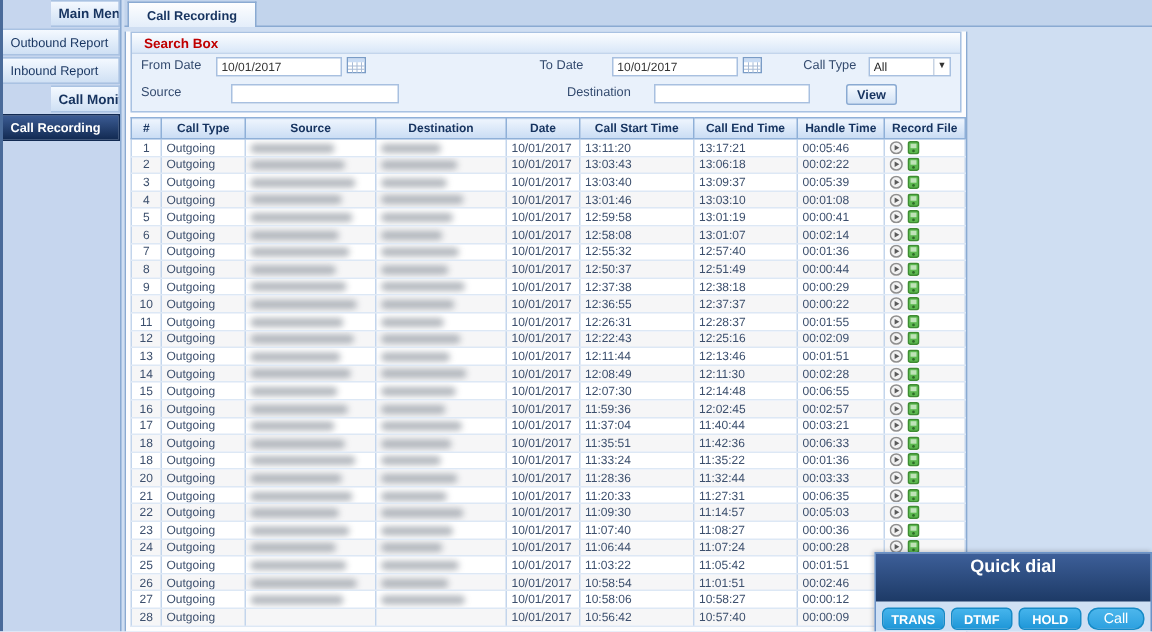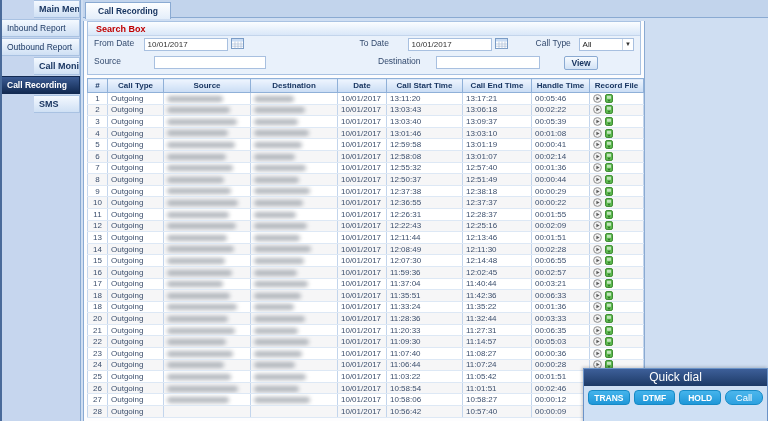--- a/index.html
+++ b/index.html
@@ -59,46 +59,45 @@
   .recicons { display:flex; gap:3px; align-items:center; }
   .icbtn { display:inline-flex; cursor:pointer; }
 
   
   .c0{width:20px;} .c1{width:56px;} .c2{width:87px;} .c3{width:87px;} .c4{width:49px;}
   .c5{width:76px;} .c6{width:69px;} .c7{width:58px;} .c8{width:54px;}
 
   
   .quickdial { position:absolute; left:583px; top:368px; width:185px; height:60px;
                border:1px solid #6b93c8; background:#cfe0f4; box-shadow:-1px -1px 3px rgba(0,0,0,.2); }
-  .qd-hdr { height:17px; line-height:17px; text-align:center; font-size:12px; font-weight:normal; color:#fff;
+  .qd-hdr { height:32px; line-height:17px; text-align:center; font-size:12px; font-weight:bold; color:#fff;
             background:linear-gradient(#3d5f99,#1d3a66); }
   .qd-body { display:flex; padding:4px; gap:4px; }
   .qd-left { flex:1; display:flex; flex-direction:column; gap:4px; }
   .qd-input { height:15px; border:1px solid #a8c0e0; font-size:8.5px; padding:0 4px; color:#333;
               font-family:"Liberation Sans", sans-serif; }
   .qd-input::placeholder { color:#9aa4b0; }
   .qd-btnrow { display:flex; gap:4px; }
   .qd-btn { flex:1; height:15px; font-size:8.5px; font-weight:bold; color:#fff;
             background:linear-gradient(#45b4ec,#1f97d8); border:1px solid #168ac6; border-radius:4px; cursor:pointer;
             font-family:"Liberation Sans", sans-serif; }
   .qd-call { width:38px; border-radius:7px; background:linear-gradient(#4cb6ec,#2da1e0); border:1px solid #168ac6;
              color:#fff; font-size:9.5px; cursor:pointer; font-family:"Liberation Sans", sans-serif; }
 </style>
 </head>
 <body>
 
 <div class="screen">
 
   <div class="sidebar">
     <div class="side-item hdr">Main Menu</div>
+    <div class="side-item">Outbound Report</div>
     <div class="side-item">Inbound Report</div>
-    <div class="side-item">Outbound Report</div>
     <div class="side-item hdr">Call Monitoring</div>
     <div class="side-item sel">Call Recording</div>
-    <div class="side-item hdr">SMS</div>
   </div>
 
   <div class="main">
     <div class="tabstrip">
       <div class="tab">Call Recording</div>
     </div>
 
     <div class="panel">
 
       <div class="searchbox">

